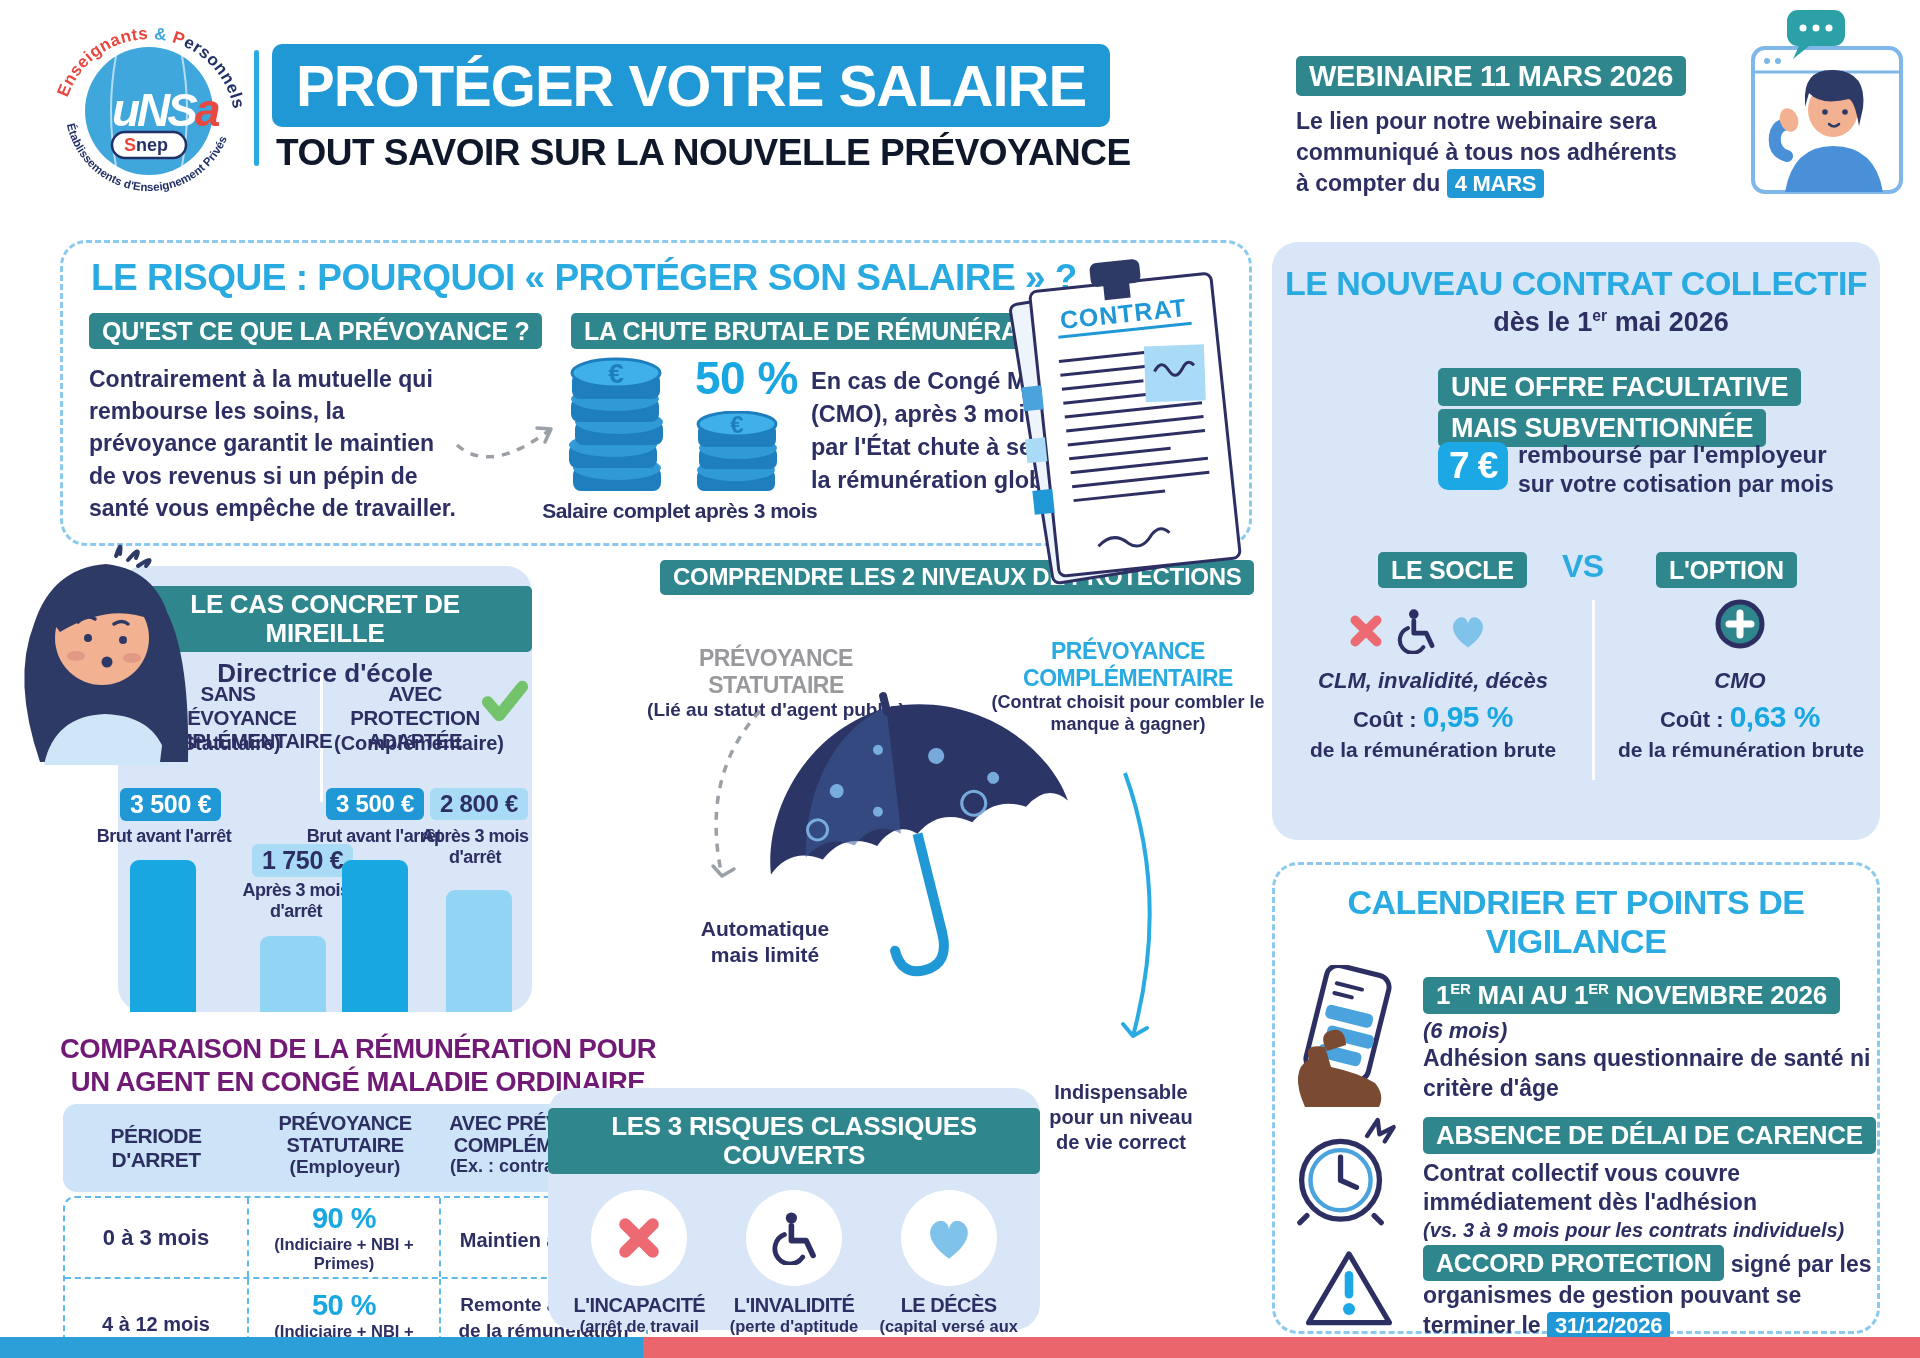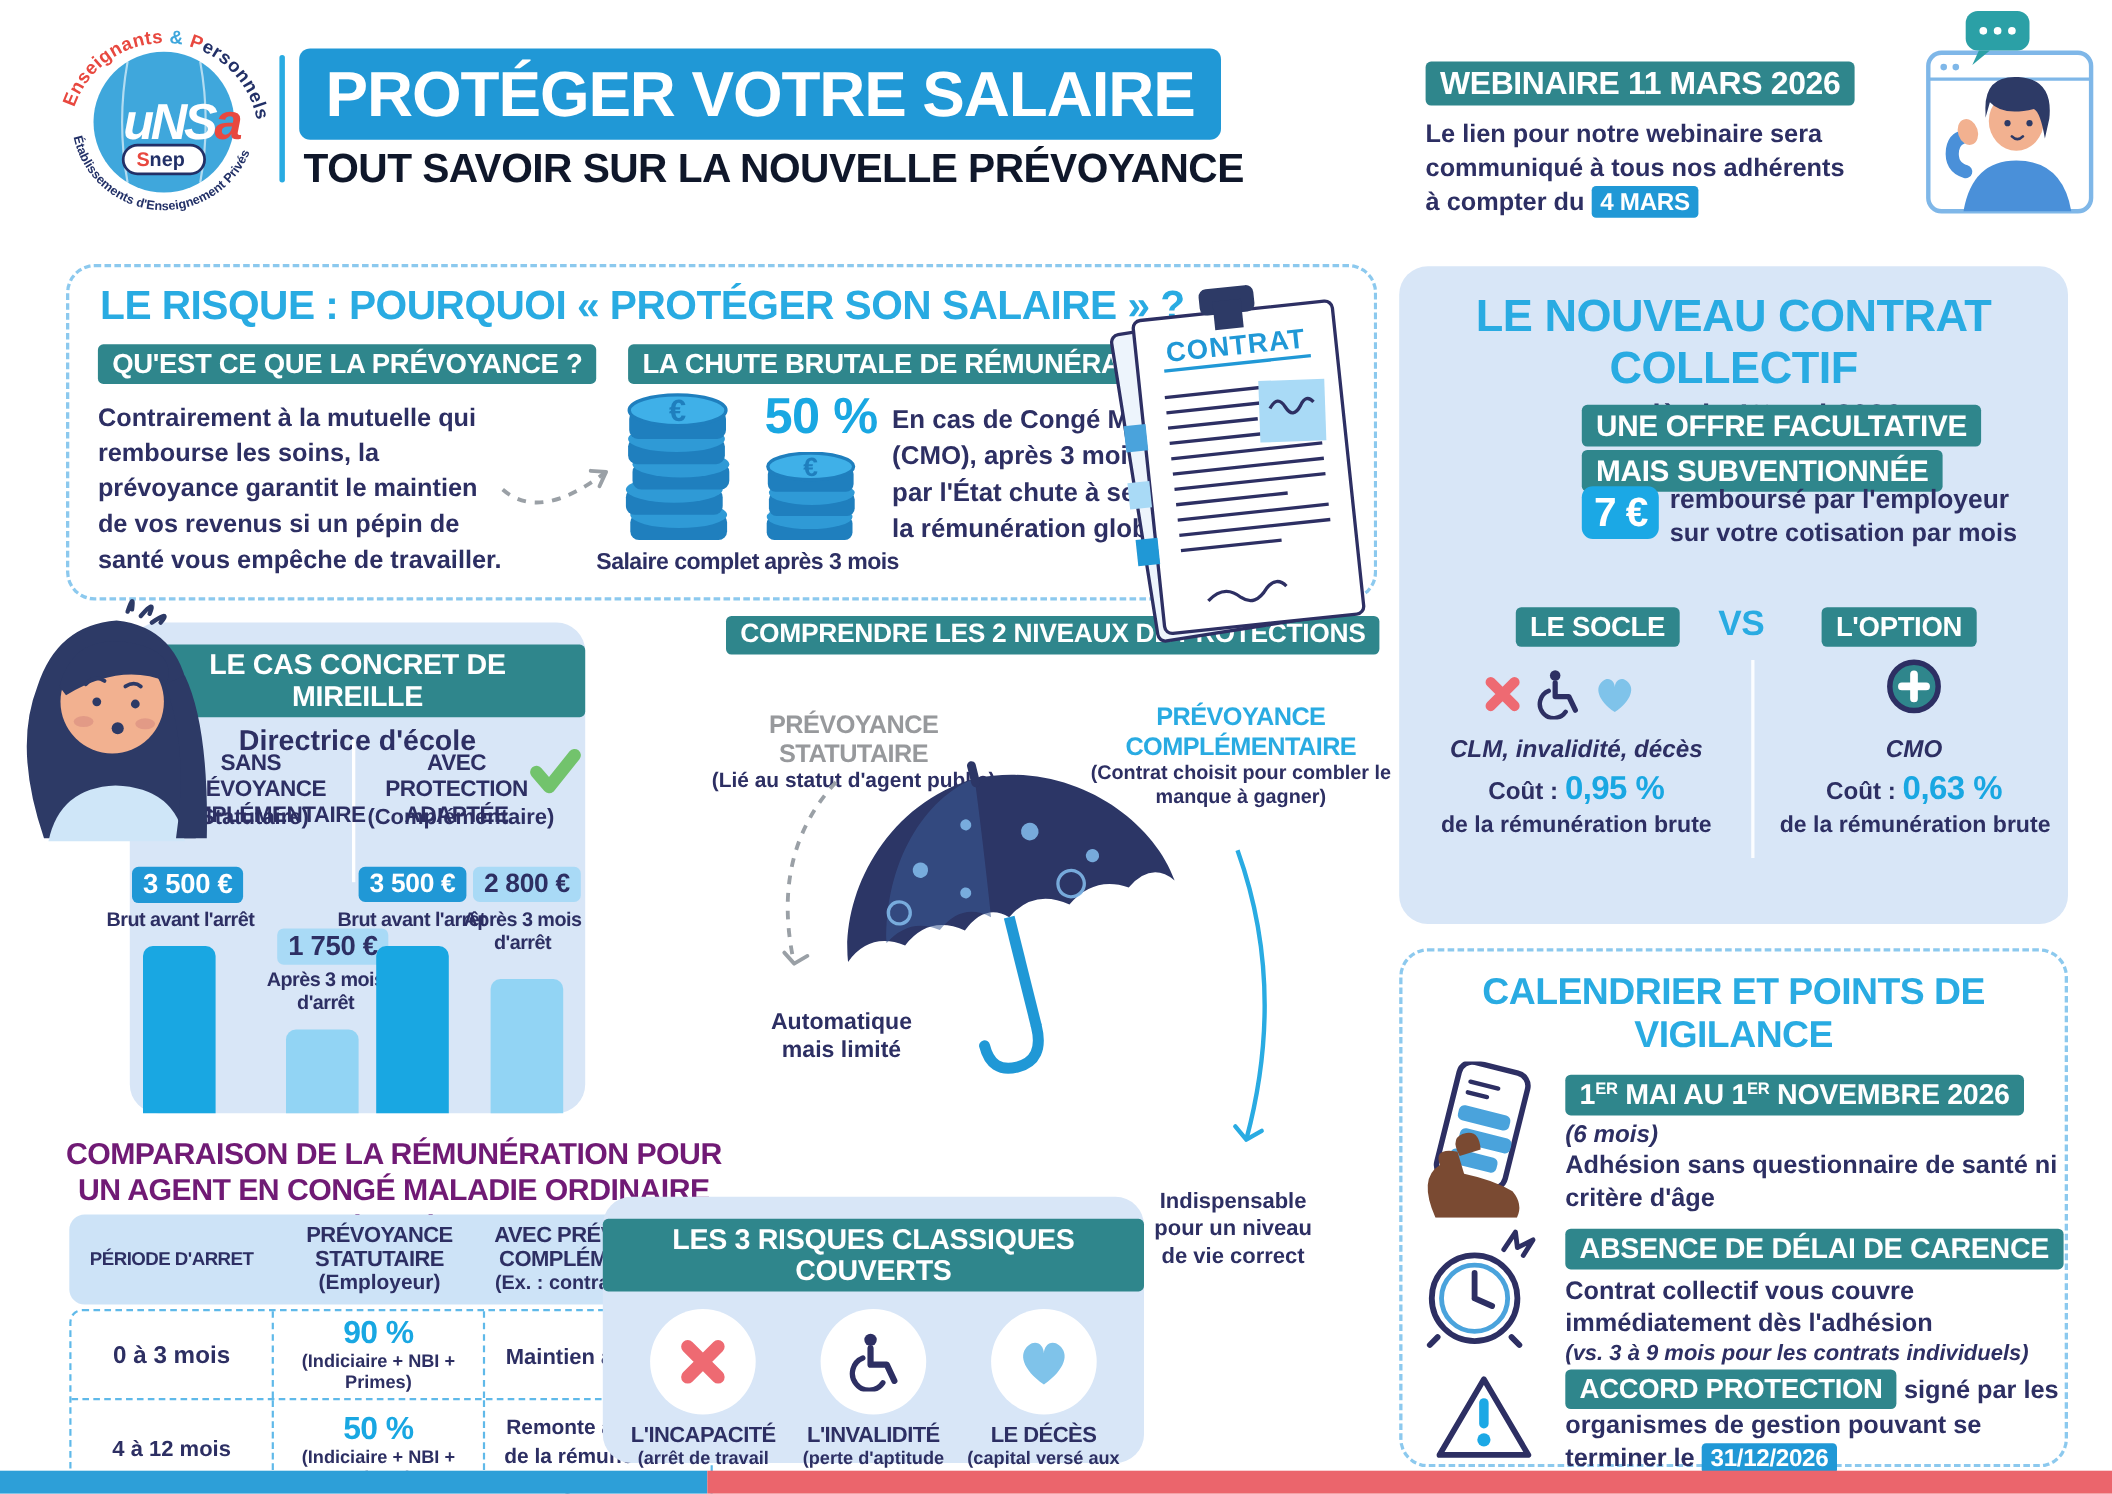--- a/index.html
+++ b/index.html
@@ -190,21 +190,21 @@
 </div>
 
 <div class="abs teal-h ctr" style="left:58px;top:1032px;width:600px;font-size:27.5px;line-height:1.2">
   <div>COMPARAISON DE LA RÉMUNÉRATION POUR</div>
   <div>UN AGENT EN CONGÉ MALADIE ORDINAIRE (CMO)</div>
 </div>
 
 <div class="abs" style="left:63px;top:1104px;width:585px">
   <div style="display:flex;background:#CDE3F7;border-radius:14px;overflow:hidden">
     <div class="ctr" style="width:186px;padding:20px 4px;display:flex;align-items:center;justify-content:center">
-        <span class="cond" style="font-size:17px">PÉRIODE D'ARRET</span>
+        <span class="cond" style="font-size:21px">PÉRIODE D'ARRET</span>
       </div>
     <div class="ctr" style="width:192px;padding:8px 4px">
       <div class="cond" style="font-size:20px;line-height:1.1">PRÉVOYANCE STATUTAIRE</div>
       <div class="semib" style="font-size:19px">(Employeur)</div>
     </div>
     <div class="ctr" style="width:207px;padding:8px 4px">
       <div class="cond" style="font-size:20px;line-height:1.1">AVEC PRÉVOYANCE COMPLÉMENTAIRE</div>
       <div class="semib" style="font-size:18px">(Ex. : contrat collectif)</div>
     </div>
   </div>
@@ -321,21 +321,21 @@
           <path d="M30,54 C6,37 2,20 13,11 C22,4 30,11 30,20 C30,11 38,4 47,11 C58,20 54,37 30,54 Z" fill="#7FC3EA"></path>
         </svg>
       </div>
       <div class="cond" style="font-size:20px;margin-top:8px">LE DÉCÈS</div>
       <div class="semib" style="font-size:16.5px;line-height:1.2">(capital versé aux proches)</div>
     </div>
   </div>
 </div>
 
 <div class="panel" style="left:1272px;top:242px;width:608px;height:598px">
-  <div class="blue-h ctr" style="margin-top:22px;font-size:41px">LE NOUVEAU CONTRAT COLLECTIF</div>
+  <div class="blue-h ctr" style="margin-top:22px;font-size:34px">LE NOUVEAU CONTRAT COLLECTIF</div>
   <div class="ctr" style="padding-left:70px;font-size:27px;font-weight:700;margin-top:4px">
     <span>dès le 1</span><sup class="sm">er</sup><span> mai 2026</span>
   </div>
 </div>
 
 <div class="abs" style="left:1008px;top:258px;width:250px;height:335px">
   <svg width="250" height="335" viewBox="0 0 250 335">
     <g transform="rotate(-6 125 167)">
       <rect x="22" y="30" width="184" height="282" rx="7" fill="#EDF4FC" stroke="#2D2F63" stroke-width="3" transform="rotate(-3 114 171)"></rect>
       <rect x="36" y="24" width="182" height="286" rx="7" fill="#ffffff" stroke="#2D2F63" stroke-width="3"></rect>

